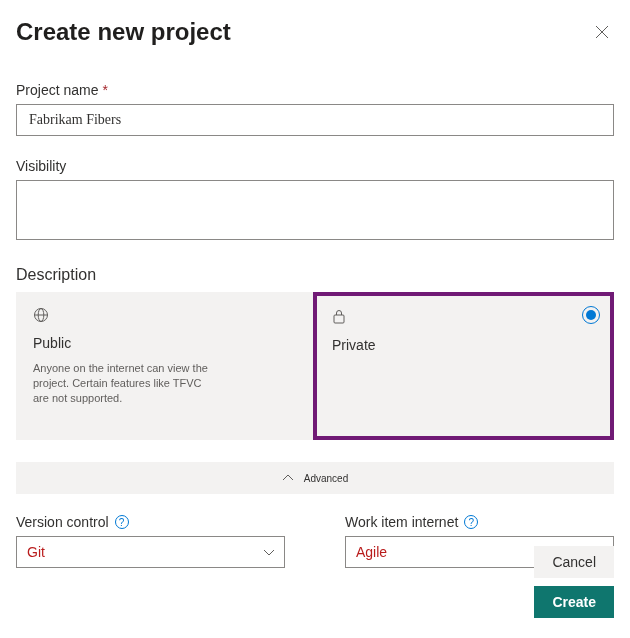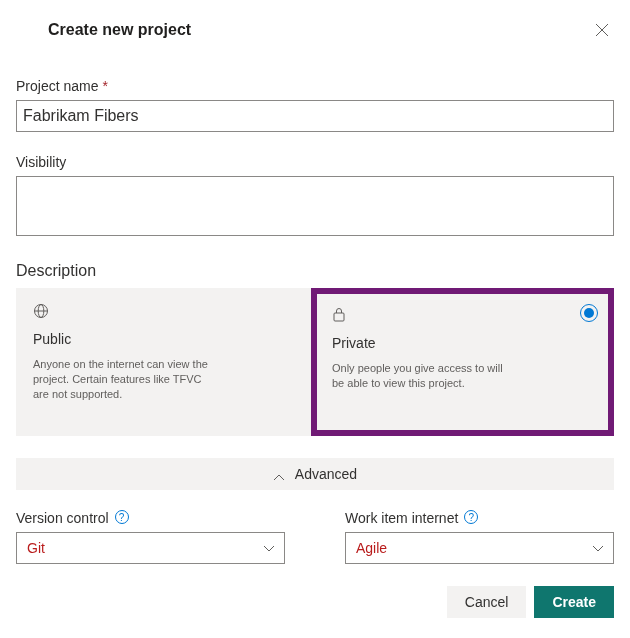--- a/index.html
+++ b/index.html
@@ -11,24 +11,23 @@
       height: 638px;
       padding: 18px 16px;
     }
     .dialog-header {
       display: flex;
       justify-content: space-between;
       align-items: center;
       margin-bottom: 36px;
     }
     .dialog-title {
-      font-size: 16px;
+      font-size: 24px;
       font-weight: 600;
       color: #201f1e;
-      margin-left: 32px;
     }
     .close-btn {
       background: none;
       border: none;
       cursor: pointer;
       font-size: 16px;
       color: #605e5c;
       width: 24px;
       height: 24px;
       display: flex;
@@ -42,23 +41,23 @@
       margin-bottom: 6px;
       display: flex;
       align-items: center;
       gap: 4px;
     }
     .required { color: #a4262c; }
     .text-input {
       width: 100%;
       height: 32px;
       border: 1px solid #8a8886;
-      padding: 4px 6px;
-      font-size: 16px;
-      font-family: Liberation Sans, sans-serif;
+      padding: 4px 12px;
+      font-size: 14px;
+      font-family: Liberation Serif, serif;
       color: #323130;
     }
     .textarea {
       width: 100%;
       height: 60px;
       border: 1px solid #8a8886;
       padding: 4px 10px;
       font-size: 14px;
       font-family: inherit;
       resize: none;
@@ -75,21 +74,21 @@
     .visibility-card {
       flex: 1;
       background: #f3f2f1;
       border: 1px solid #f3f2f1;
       padding: 14px 16px 16px 16px;
       position: relative;
       cursor: pointer;
       min-height: 148px;
     }
     .visibility-card.selected {
-      border: 6px solid #701a75;
+      border: 4px solid #701a75;
       padding: 13px 15px 15px 15px;
     }
     .card-icon {
       color: #605e5c;
       margin-bottom: 8px;
       display: block;
     }
     .card-title {
       font-size: 14px;
       font-weight: 400;
@@ -120,21 +119,21 @@
       height: 10px;
       border-radius: 50%;
       background: #0078d4;
     }
     .advanced-bar {
       width: 100%;
       background: #f3f2f1;
       border: none;
       height: 32px;
       cursor: pointer;
-      font-size: 14px;
+      font-size: 10px;
       color: #323130;
       display: flex;
       align-items: center;
       justify-content: center;
       gap: 12px;
       font-family: inherit;
       margin-bottom: 20px;
     }
     .chevron-up {
       width: 10px;
@@ -144,21 +143,21 @@
     .adv-row {
       display: flex;
       gap: 60px;
     }
     .adv-col { flex: 1; }
     .adv-label {
       font-size: 14px;
       color: #323130;
       margin-bottom: 6px;
       display: flex;
-      align-items: flex-start;
+      align-items: center;
       gap: 6px;
     }
     .info-icon {
       width: 14px;
       height: 14px;
       border-radius: 50%;
       border: 1px solid #0078d4;
       color: #0078d4;
       font-size: 10px;
       display: inline-flex;
@@ -189,20 +188,21 @@
       top: 50%;
       transform: translateY(-50%);
       pointer-events: none;
     }
     .footer {
       position: absolute;
       bottom: 20px;
       right: 16px;
       display: flex;
       gap: 8px;
+      flex-direction: column;
     }
     .btn {
       height: 32px;
       padding: 0 18px;
       font-size: 14px;
       font-family: inherit;
       border: none;
       cursor: pointer;
     }
     .btn-secondary {
@@ -256,21 +256,20 @@
     </div>
     <div class="visibility-card selected">
       <span class="radio-indicator checked"></span>
       <span class="card-icon">
         <svg width="14" height="16" viewBox="0 0 14 16" fill="none">
             <rect x="2" y="6" width="10" height="8" rx="1" stroke="#605e5c" stroke-width="1"></rect>
             <path d="M4.5 6 V4 a2.5 2.5 0 0 1 5 0 V6" stroke="#605e5c" stroke-width="1" fill="none"></path>
           </svg>
       </span>
       <div class="card-title">Private</div>
-      <div class="card-desc">Only people you give access to will be able to view this project.</div>
     </div>
   </div>
 </div>
 
 <button class="advanced-bar">
   <span class="chevron-up">
     <svg width="12" height="8" viewBox="0 0 12 8">
         <path d="M1 6 L6 1 L11 6" stroke="#605e5c" stroke-width="1" fill="none"></path>
       </svg>
   </span>

